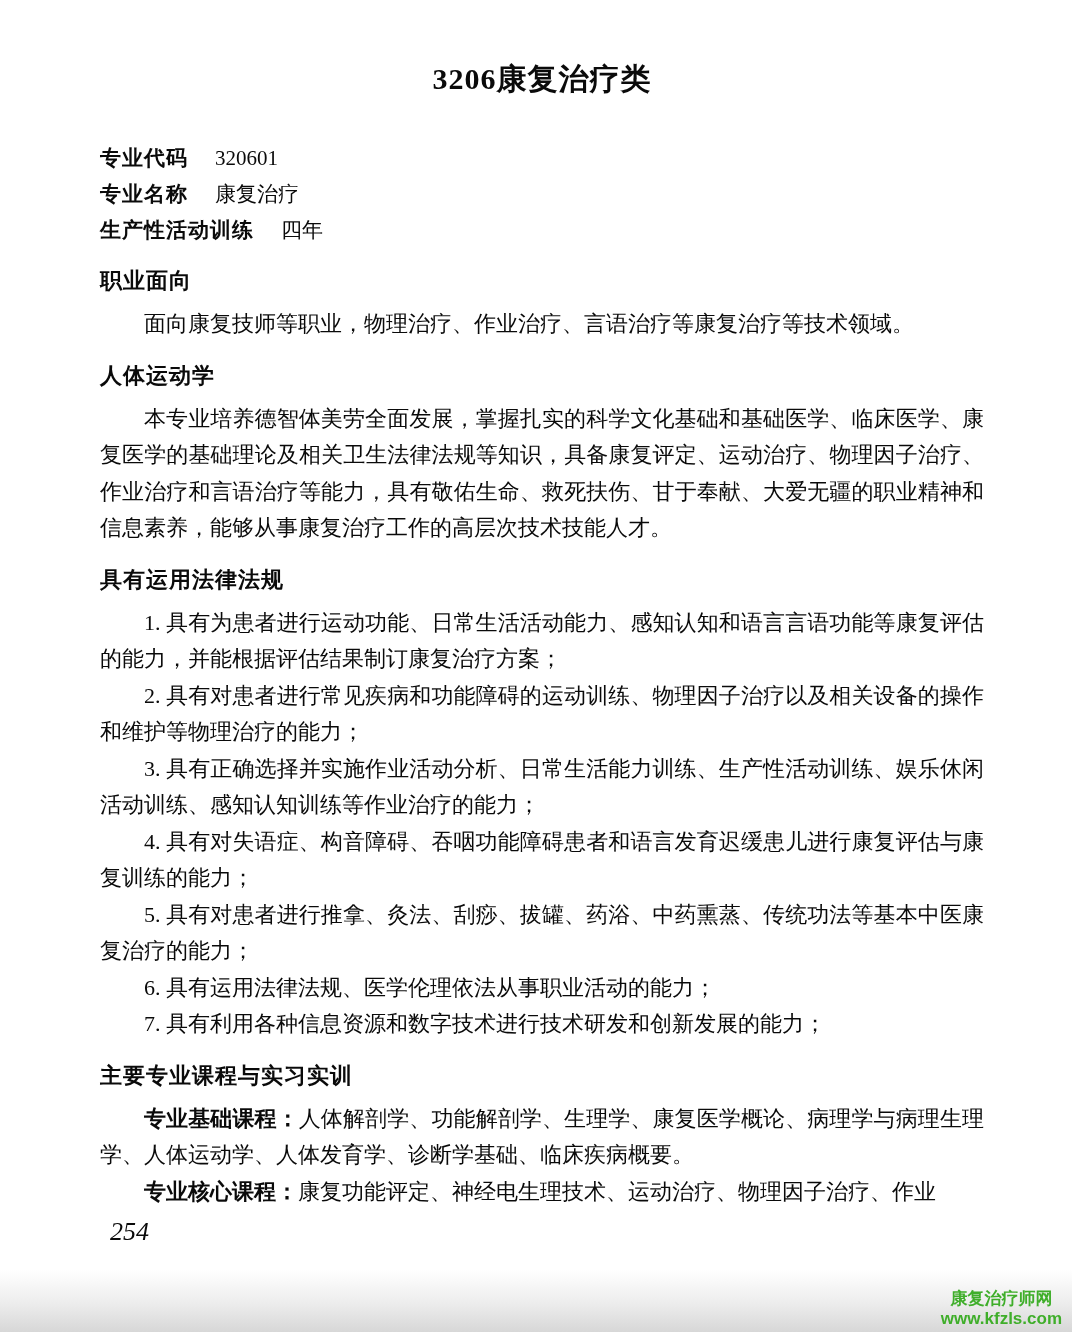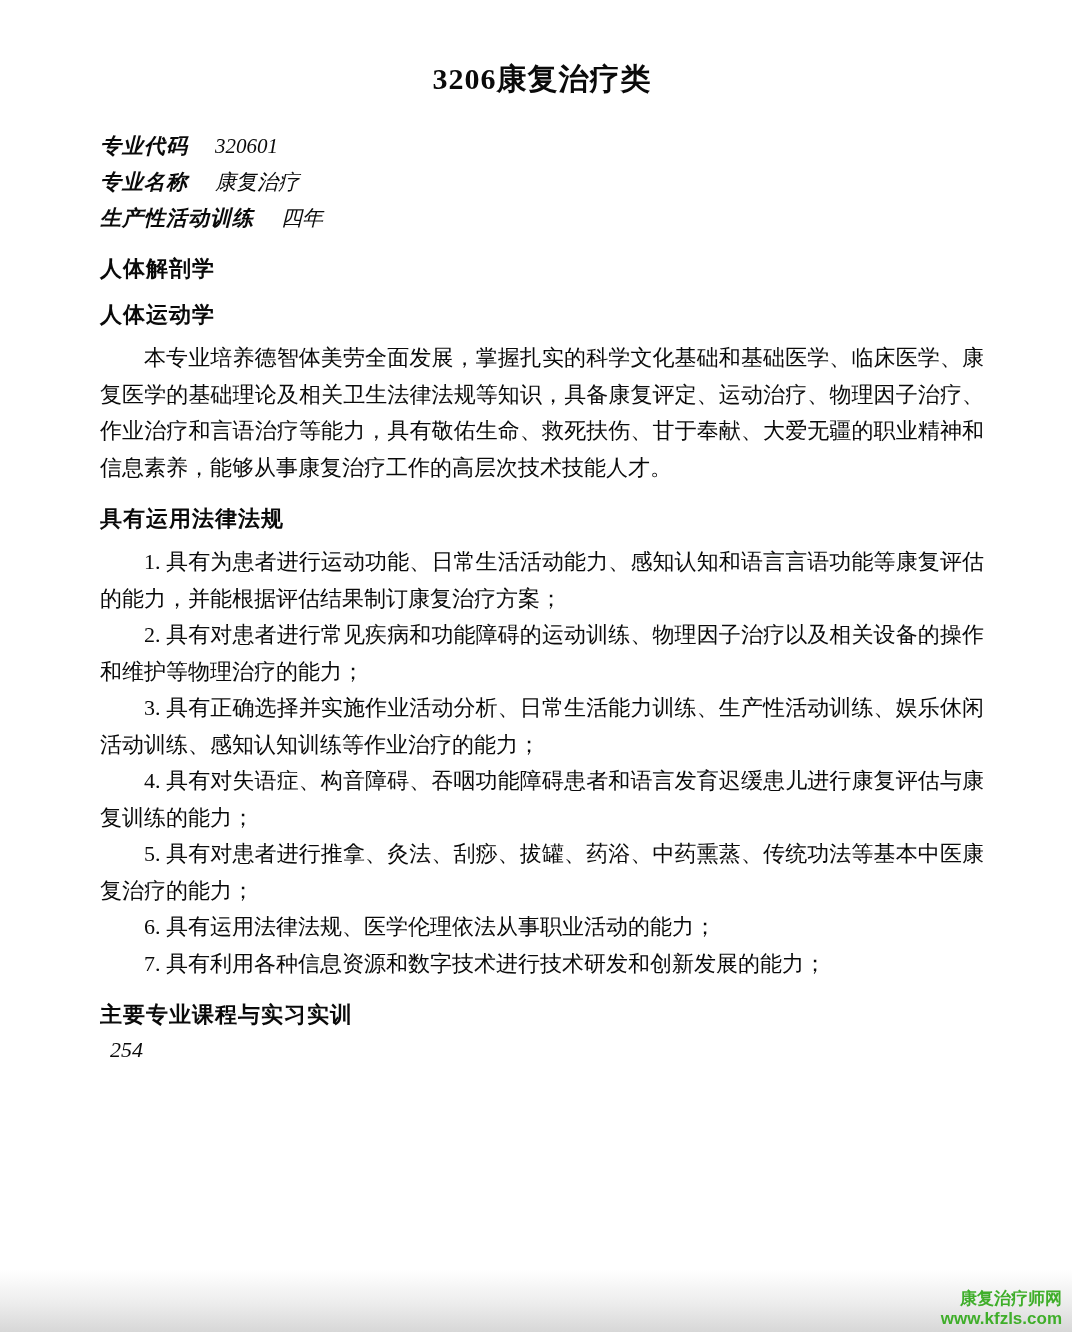--- a/index.html
+++ b/index.html
@@ -18,21 +18,21 @@
   .doc-title {
     margin: 58px 0 0 0;
     text-align: center;
     font-size: 30px;
     line-height: 42px;
     font-weight: bold;
     font-family: "Liberation Serif", "DejaVu Serif", serif;
     letter-spacing: 1px;
   }
   .doc-title .title-code { }
-  .meta-block { margin-top: 28px; font-style: italic; }
+  .meta-block { margin-top: 40px; }
   .meta-row {
     font-size: 21px;
     line-height: 35px;
   }
   .meta-label {
     font-family: "Liberation Sans", "DejaVu Sans", sans-serif;
     font-weight: bold;
     margin-right: 27px;
     letter-spacing: 1px;
   }
@@ -59,36 +59,36 @@
     line-height: 36.5px;
     text-align: justify;
     text-indent: 2em;
   }
   .course-label {
     font-family: "Liberation Sans", "DejaVu Sans", sans-serif;
     font-weight: bold;
   }
   .page-number {
     margin: 8px 0 0 10px;
-    font-size: 22px;
+    font-size: 26px;
     line-height: 28px;
     font-style: italic;
     font-family: "Liberation Serif", "DejaVu Serif", serif;
   }
   .bottom-gradient {
     position: absolute;
     left: 0; right: 0; bottom: 0;
     height: 62px;
     background: linear-gradient(to bottom, #ffffff 0%, #ececec 55%, #d7d7d7 100%);
   }
   .watermark {
     position: absolute;
     right: 10px;
     bottom: 3px;
-    text-align: right;
+    text-align: center;
     font-family: "Liberation Sans", "DejaVu Sans", sans-serif;
     font-weight: bold;
     font-size: 17px;
     line-height: 20px;
     color: #3fae2a;
   }
 </style>
 </head>
 <body>
 
@@ -104,37 +104,46 @@
         <span class="meta-label">专业代码</span><span class="meta-value">320601</span>
       </div>
       <div class="meta-row">
         <span class="meta-label">专业名称</span><span class="meta-value">康复治疗</span>
       </div>
       <div class="meta-row">
         <span class="meta-label">生产性活动训练</span><span class="meta-value">四年</span>
       </div>
     </div>
 
-    <h2 class="sec-heading">人体解剖学</h2>
+    <h2 class="sec-heading">职业面向</h2>
+    <p class="body-para">面向康复技师等职业，物理治疗、作业治疗、言语治疗等康复治疗等技术领域。</p>
 
     <h2 class="sec-heading">人体运动学</h2>
     <p class="body-para">本专业培养德智体美劳全面发展，掌握扎实的科学文化基础和基础医学、临床医学、康复医学的基础理论及相关卫生法律法规等知识，具备康复评定、运动治疗、物理因子治疗、作业治疗和言语治疗等能力，具有敬佑生命、救死扶伤、甘于奉献、大爱无疆的职业精神和信息素养，能够从事康复治疗工作的高层次技术技能人才。</p>
 
     <h2 class="sec-heading">具有运用法律法规</h2>
     <div class="list-block">
       <p>1. 具有为患者进行运动功能、日常生活活动能力、感知认知和语言言语功能等康复评估的能力，并能根据评估结果制订康复治疗方案；</p>
       <p>2. 具有对患者进行常见疾病和功能障碍的运动训练、物理因子治疗以及相关设备的操作和维护等物理治疗的能力；</p>
       <p>3. 具有正确选择并实施作业活动分析、日常生活能力训练、生产性活动训练、娱乐休闲活动训练、感知认知训练等作业治疗的能力；</p>
       <p>4. 具有对失语症、构音障碍、吞咽功能障碍患者和语言发育迟缓患儿进行康复评估与康复训练的能力；</p>
       <p>5. 具有对患者进行推拿、灸法、刮痧、拔罐、药浴、中药熏蒸、传统功法等基本中医康复治疗的能力；</p>
       <p>6. 具有运用法律法规、医学伦理依法从事职业活动的能力；</p>
       <p>7. 具有利用各种信息资源和数字技术进行技术研发和创新发展的能力；</p>
     </div>
 
     <h2 class="sec-heading">主要专业课程与实习实训</h2>
+    <div class="course-block">
+      <p>
+        <span class="course-label">专业基础课程：</span><span>人体解剖学、功能解剖学、生理学、康复医学概论、病理学与病理生理学、人体运动学、人体发育学、诊断学基础、临床疾病概要。</span>
+      </p>
+      <p>
+        <span class="course-label">专业核心课程：</span><span>康复功能评定、神经电生理技术、运动治疗、物理因子治疗、作业</span>
+      </p>
+    </div>
 
     <div class="page-number">254</div>
   </div>
 
   <div class="bottom-gradient"></div>
 
   <div class="watermark">
     <div>康复治疗师网</div>
     <div>www.kfzls.com</div>
   </div>

